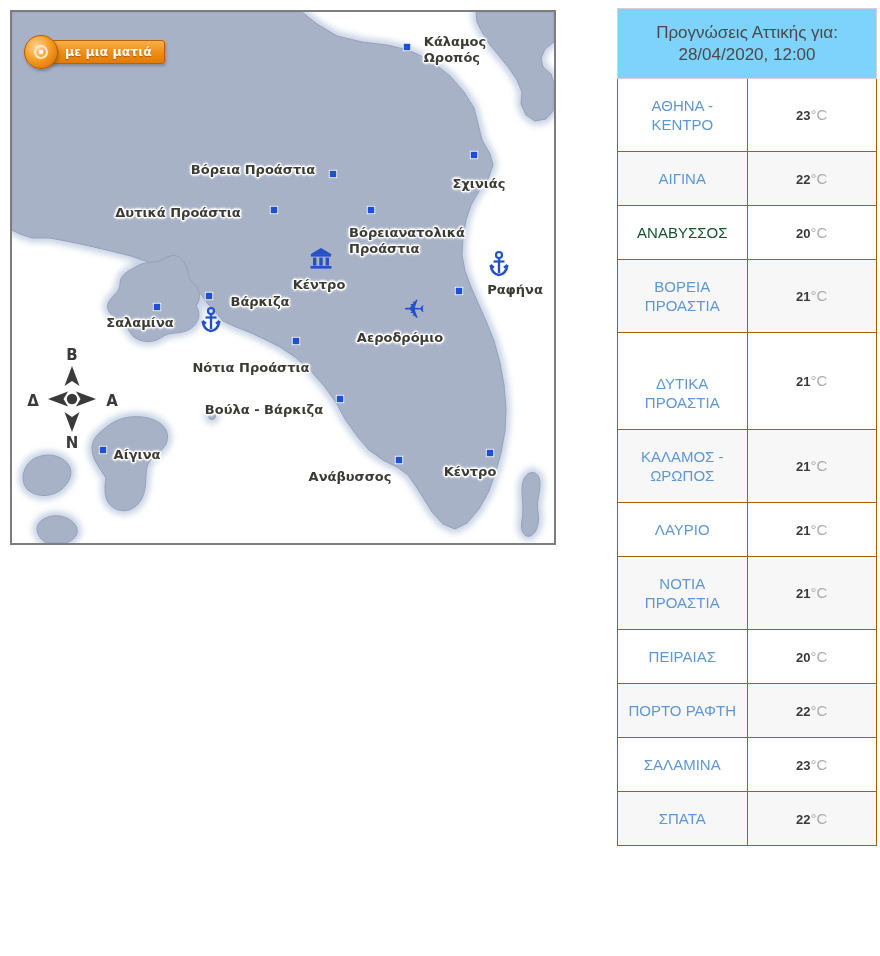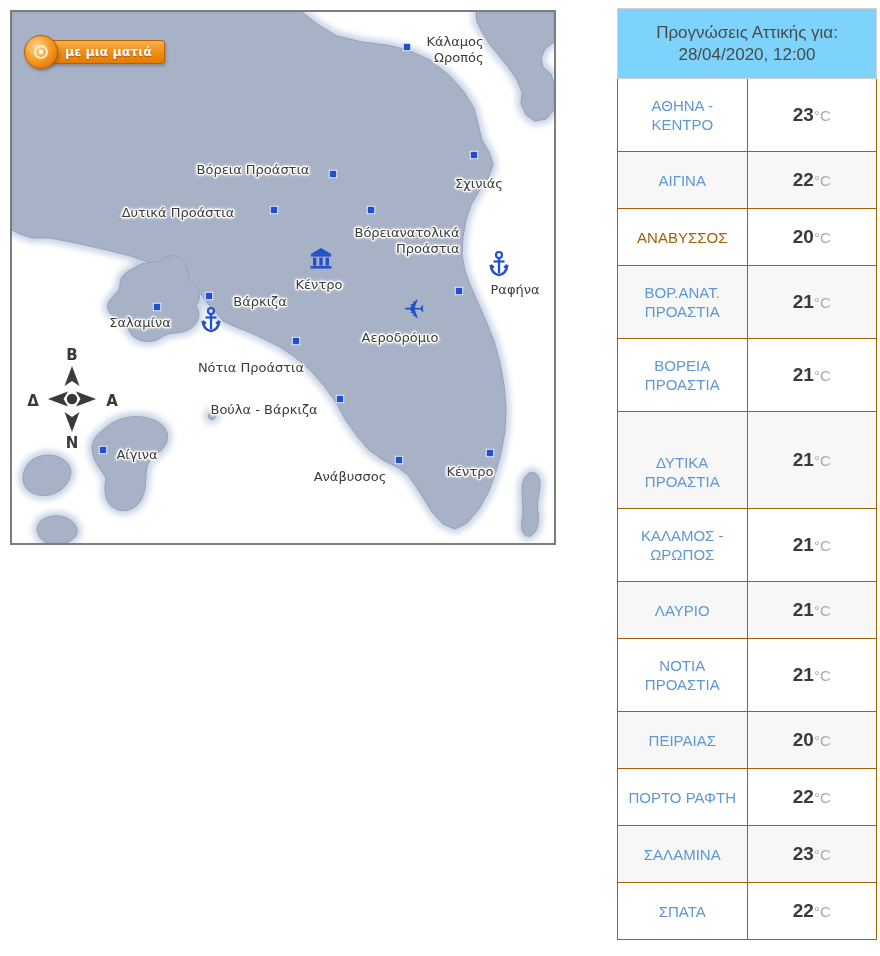--- a/index.html
+++ b/index.html
@@ -13,22 +13,22 @@
     position:absolute;left:10px;top:10px;
     width:542px;height:531px;
     border:2px solid #7d7d7d;
     background:#ffffff;
   }
   .map-box svg{position:absolute;left:0;top:0;}
   .label-layer{position:absolute;left:0;top:0;width:100%;height:100%;pointer-events:none;}
   .map-label{
     position:absolute;transform:translate(-50%,-50%);
     font-family:"DejaVu Sans", sans-serif;
-    font-size:13px;font-weight:normal;color:#3b3b34;
-    white-space:pre-line;text-align:right;line-height:16px;
+    font-size:13px;font-weight:bold;color:#3b3b34;
+    white-space:pre-line;text-align:left;line-height:16px;
     text-shadow:
       -1px -1px 0 #fff, 1px -1px 0 #fff, -1px 1px 0 #fff, 1px 1px 0 #fff,
       0 -2px 2px #fff, 0 2px 2px #fff, -2px 0 2px #fff, 2px 0 2px #fff;
   }
   
   .glance-badge{position:absolute;left:12px;top:22px;height:36px;display:flex;align-items:center;}
   .badge-pill{
     display:inline-block;height:22px;line-height:21px;
     margin-left:-14px;padding:0 12px 0 20px;
     border:1px solid #bc5f00;border-radius:3px;
@@ -56,21 +56,21 @@
     background:#d2d2d2;color:#4a4a4a;font-weight:normal;
     font-size:17px;line-height:21.5px;padding:13px 6px;text-align:center;
     border:1px solid #d2d2d2;
   }
   .forecast td{border:1px solid #a16207;padding:17px 8px;text-align:center;vertical-align:middle;}
   .forecast tr:nth-child(even) td{background:#f7f7f7;}
   .forecast tr:nth-child(odd) td{background:#ffffff;}
   td.loc{width:165px;}
   td.temp{width:95px;}
   .loc a{color:#5f97d5;text-decoration:none;font-size:15px;line-height:19px;display:inline-block;}
-  .temp .num{color:#3a3a3a;font-size:19px;font-weight:600;}
+  .temp .num{color:#3a3a3a;font-size:13px;font-weight:600;}
   .temp .unit{color:#ababab;font-size:15px;}
 </style>
 </head>
 <body>
 
 <div class="map-box">
   <svg width="542" height="531" viewBox="0 0 542 531" xmlns="http://www.w3.org/2000/svg">
     <defs>
       <filter id="blur-heavy" x="-15%" y="-15%" width="130%" height="130%">
         <feGaussianBlur stdDeviation="3.2"></feGaussianBlur>
@@ -214,26 +214,22 @@
     <tbody id="forecast-body">
         <tr>
           <td class="loc"><a href="#" style="color: rgb(95, 151, 213);">ΑΘΗΝΑ - ΚΕΝΤΡΟ</a></td>
           <td class="temp"><span class="num">23</span><span class="unit">°C</span></td>
         </tr>
         <tr>
           <td class="loc"><a href="#" style="color: rgb(95, 151, 213);">ΑΙΓΙΝΑ</a></td>
           <td class="temp"><span class="num">22</span><span class="unit">°C</span></td>
         </tr>
         <tr>
-          <td class="loc"><a href="#" style="color: #a16207;">ΑΝΑΒΥΣΣΟΣ</a></td>
+          <td class="loc"><a href="#" style="color: #14532d;">ΑΝΑΒΥΣΣΟΣ</a></td>
           <td class="temp"><span class="num">20</span><span class="unit">°C</span></td>
-        </tr>
-        <tr>
-          <td class="loc"><a href="#" style="color: rgb(95, 151, 213);">ΒΟΡ.ΑΝΑΤ. ΠΡΟΑΣΤΙΑ</a></td>
-          <td class="temp"><span class="num">21</span><span class="unit">°C</span></td>
         </tr>
         <tr>
           <td class="loc"><a href="#" style="color: rgb(95, 151, 213);">ΒΟΡΕΙΑ ΠΡΟΑΣΤΙΑ</a></td>
           <td class="temp"><span class="num">21</span><span class="unit">°C</span></td>
         </tr>
         <tr>
           <td class="loc"><a href="#" style="color: rgb(95, 151, 213); margin-top: 24px;">ΔΥΤΙΚΑ ΠΡΟΑΣΤΙΑ</a></td>
           <td class="temp"><span class="num">21</span><span class="unit">°C</span></td>
         </tr>
         <tr>

